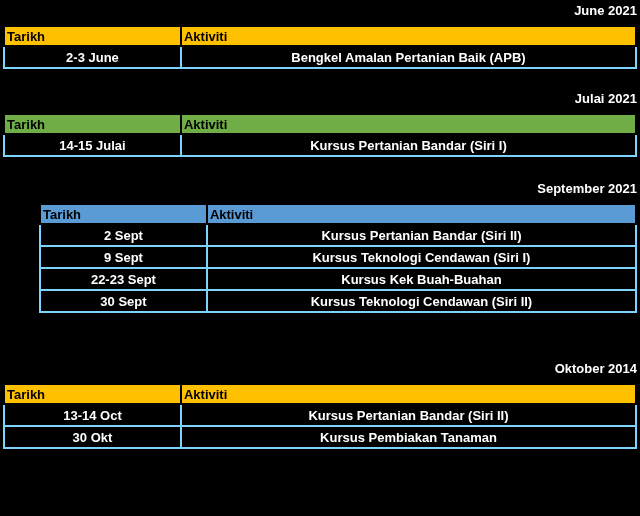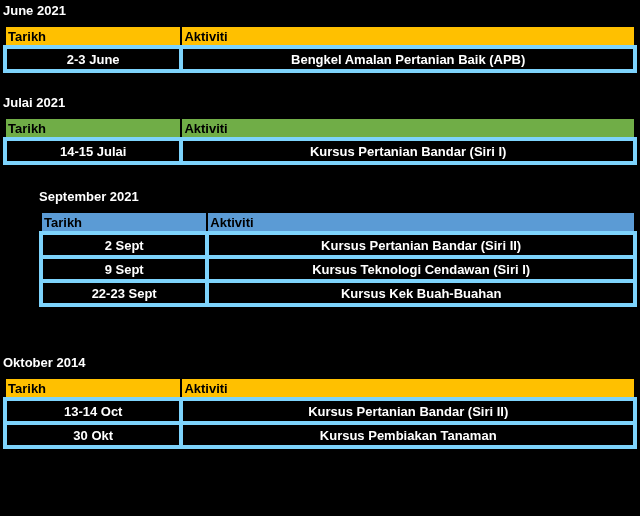--- a/index.html
+++ b/index.html
@@ -10,21 +10,21 @@
     overflow: hidden;
   }
   .wrap { padding: 0 3px; box-sizing: border-box; width: 640px; }
 
   .section { margin: 0; }
   .section-title {
     color: #ffffff;
     font-size: 13px;
     font-weight: bold;
     line-height: 16px;
-    text-align: left;
+    text-align: right;
     margin: 0 0 6px 0;
   }
   .s1 { padding-top: 3px; }
   .s2 { margin-top: 22px; }
   .s3 { margin-top: 24px; padding-left: 36px; }
   .s4 { margin-top: 48px; }
 
   table.month-table {
     width: 100%;
     border-collapse: collapse;
@@ -42,21 +42,21 @@
     padding: 0 2px;
     border: 2px solid #000000;
   }
   table.month-table td {
     color: #ffffff;
     font-size: 13px;
     font-weight: bold;
     text-align: center;
     height: 20px;
     padding: 0 2px;
-    border: 4px solid #7dd3fc;
+    border: 2px solid #7dd3fc;
   }
 </style>
 </head>
 <body>
 
 <div class="wrap">
 
   <div class="section s1">
     <div class="section-title">June 2021</div>
     <table class="month-table">
@@ -120,20 +120,24 @@
           <td>Kursus Pertanian Bandar (Siri II)</td>
         </tr>
         <tr>
           <td>9 Sept</td>
           <td>Kursus Teknologi Cendawan (Siri I)</td>
         </tr>
         <tr>
           <td>22-23 Sept</td>
           <td>Kursus Kek Buah-Buahan</td>
         </tr>
+        <tr>
+          <td>30 Sept</td>
+          <td>Kursus Teknologi Cendawan (Siri II)</td>
+        </tr>
       </tbody>
     </table>
   </div>
 
   <div class="section s4">
     <div class="section-title">Oktober 2014</div>
     <table class="month-table">
       <colgroup>
           <col class="c-date">
           <col class="c-act">

